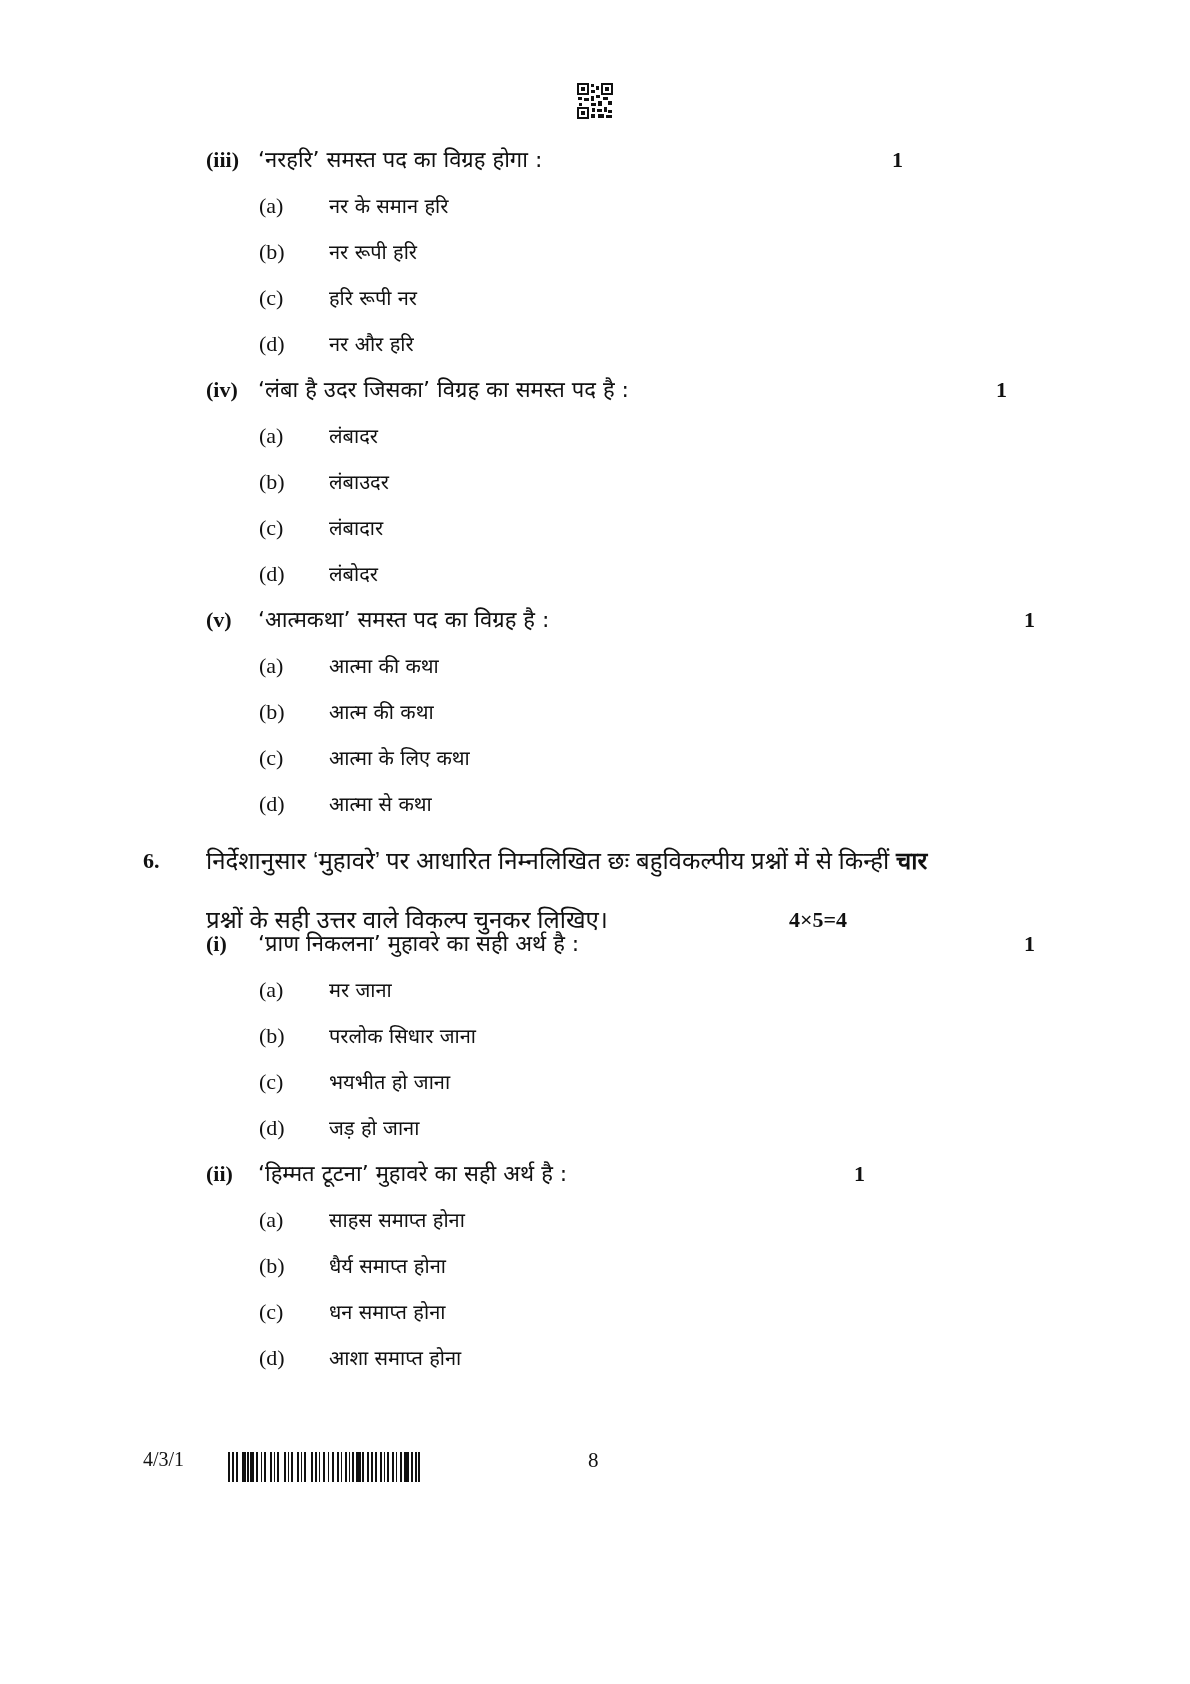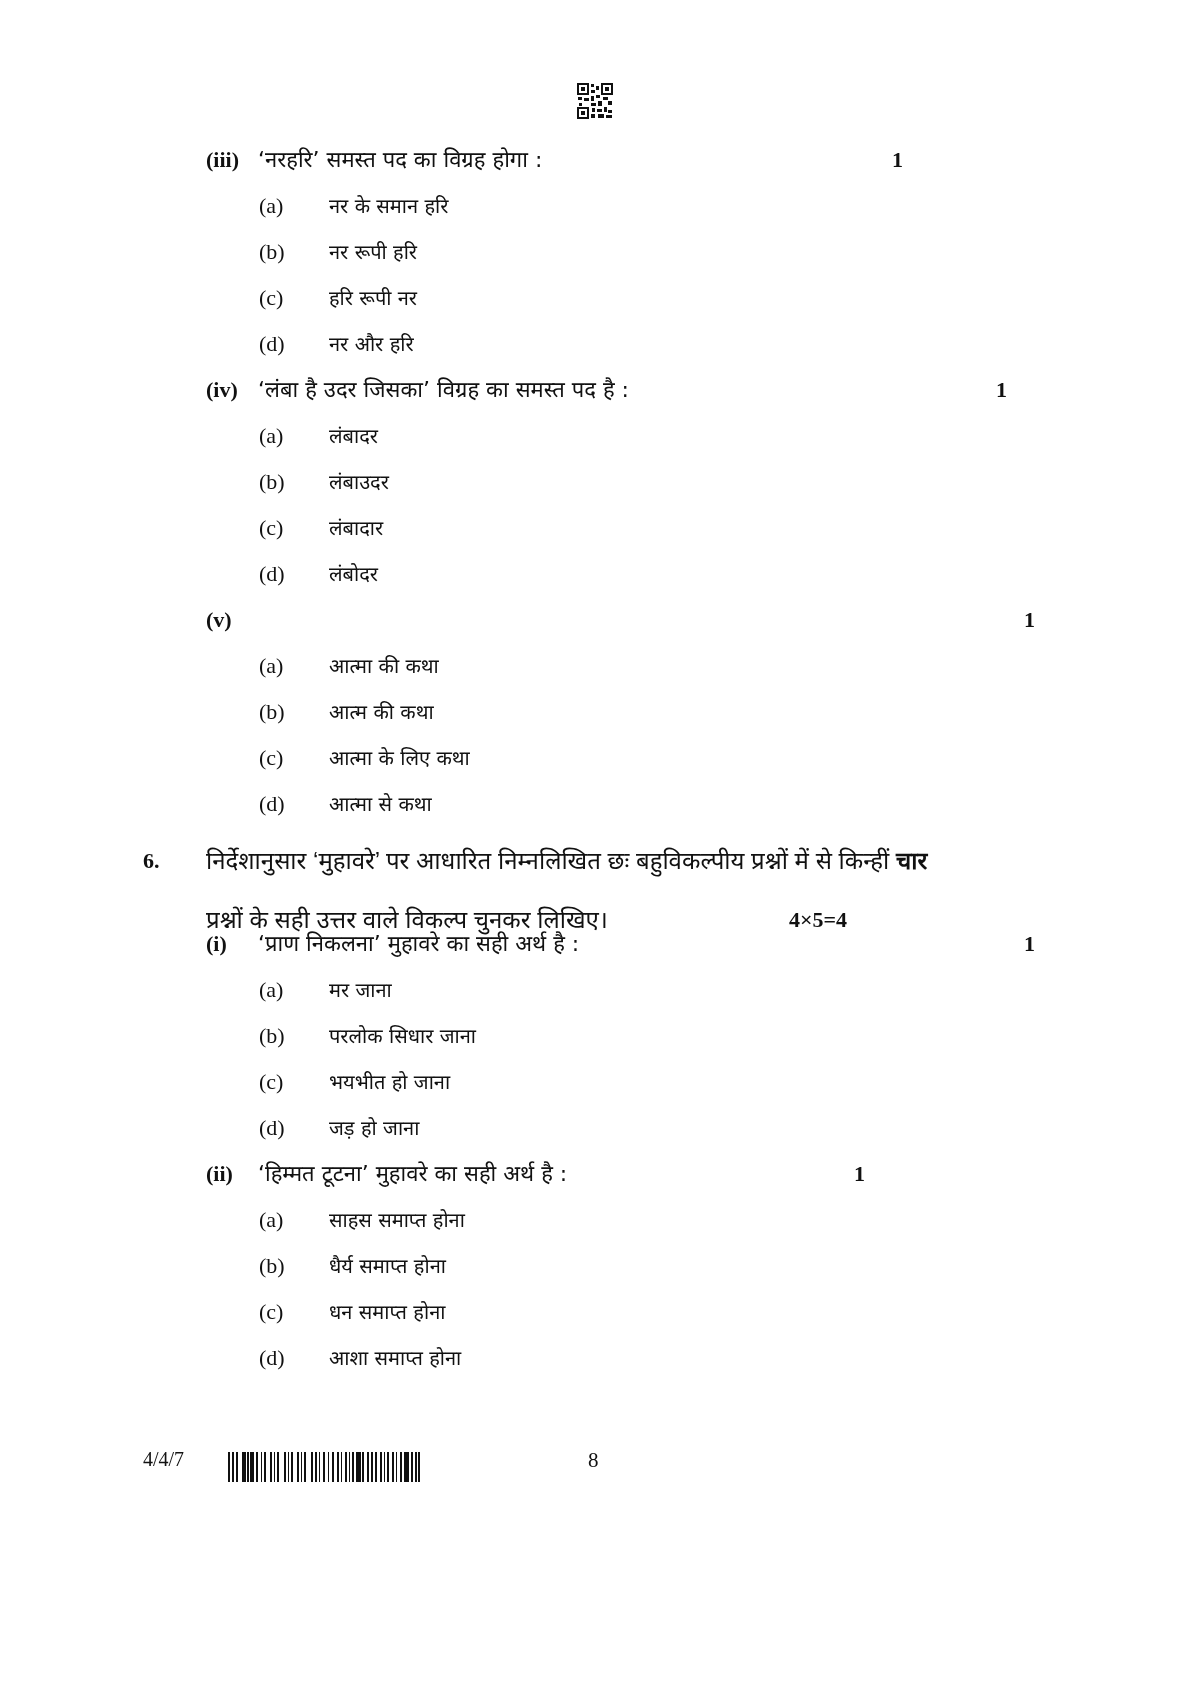--- a/index.html
+++ b/index.html
@@ -166,20 +166,21 @@
   <span class="optlabel">(c)</span>
   <span class="opttext">लंबादार</span>
 </div>
 <div class="row" style="top:558px; left:0; width:1190px;">
   <span class="optlabel">(d)</span>
   <span class="opttext">लंबोदर</span>
 </div>
 
 <div class="row" style="top:604px; left:0; width:1190px;">
   <span class="qnum">(v)</span>
+  <span class="qtext">‘आत्मकथा’ समस्त पद का विग्रह है :</span>
   <span class="marks">1</span>
 </div>
 <div class="row" style="top:650px; left:0; width:1190px;">
   <span class="optlabel">(a)</span>
   <span class="opttext">आत्मा की कथा</span>
 </div>
 <div class="row" style="top:696px; left:0; width:1190px;">
   <span class="optlabel">(b)</span>
   <span class="opttext">आत्म की कथा</span>
 </div>
@@ -241,21 +242,21 @@
 </div>
 <div class="row" style="top:1296px; left:0; width:1190px;">
   <span class="optlabel">(c)</span>
   <span class="opttext">धन समाप्त होना</span>
 </div>
 <div class="row" style="top:1342px; left:0; width:1190px;">
   <span class="optlabel">(d)</span>
   <span class="opttext">आशा समाप्त होना</span>
 </div>
 
-<div class="footer-code">4/4/7</div>
+<div class="footer-code">4/3/1</div>
 <svg class="barcode" viewBox="0 0 192 30" preserveAspectRatio="none">
   <g fill="#111">
     <rect x="0" y="0" width="2" height="30"></rect>
     <rect x="4" y="0" width="2" height="30"></rect>
     <rect x="8" y="0" width="2" height="30"></rect>
     <rect x="14" y="0" width="4" height="30"></rect>
     <rect x="19" y="0" width="2" height="30"></rect>
     <rect x="22" y="0" width="4" height="30"></rect>
     <rect x="28" y="0" width="2" height="30"></rect>
     <rect x="33" y="0" width="1" height="30"></rect>

